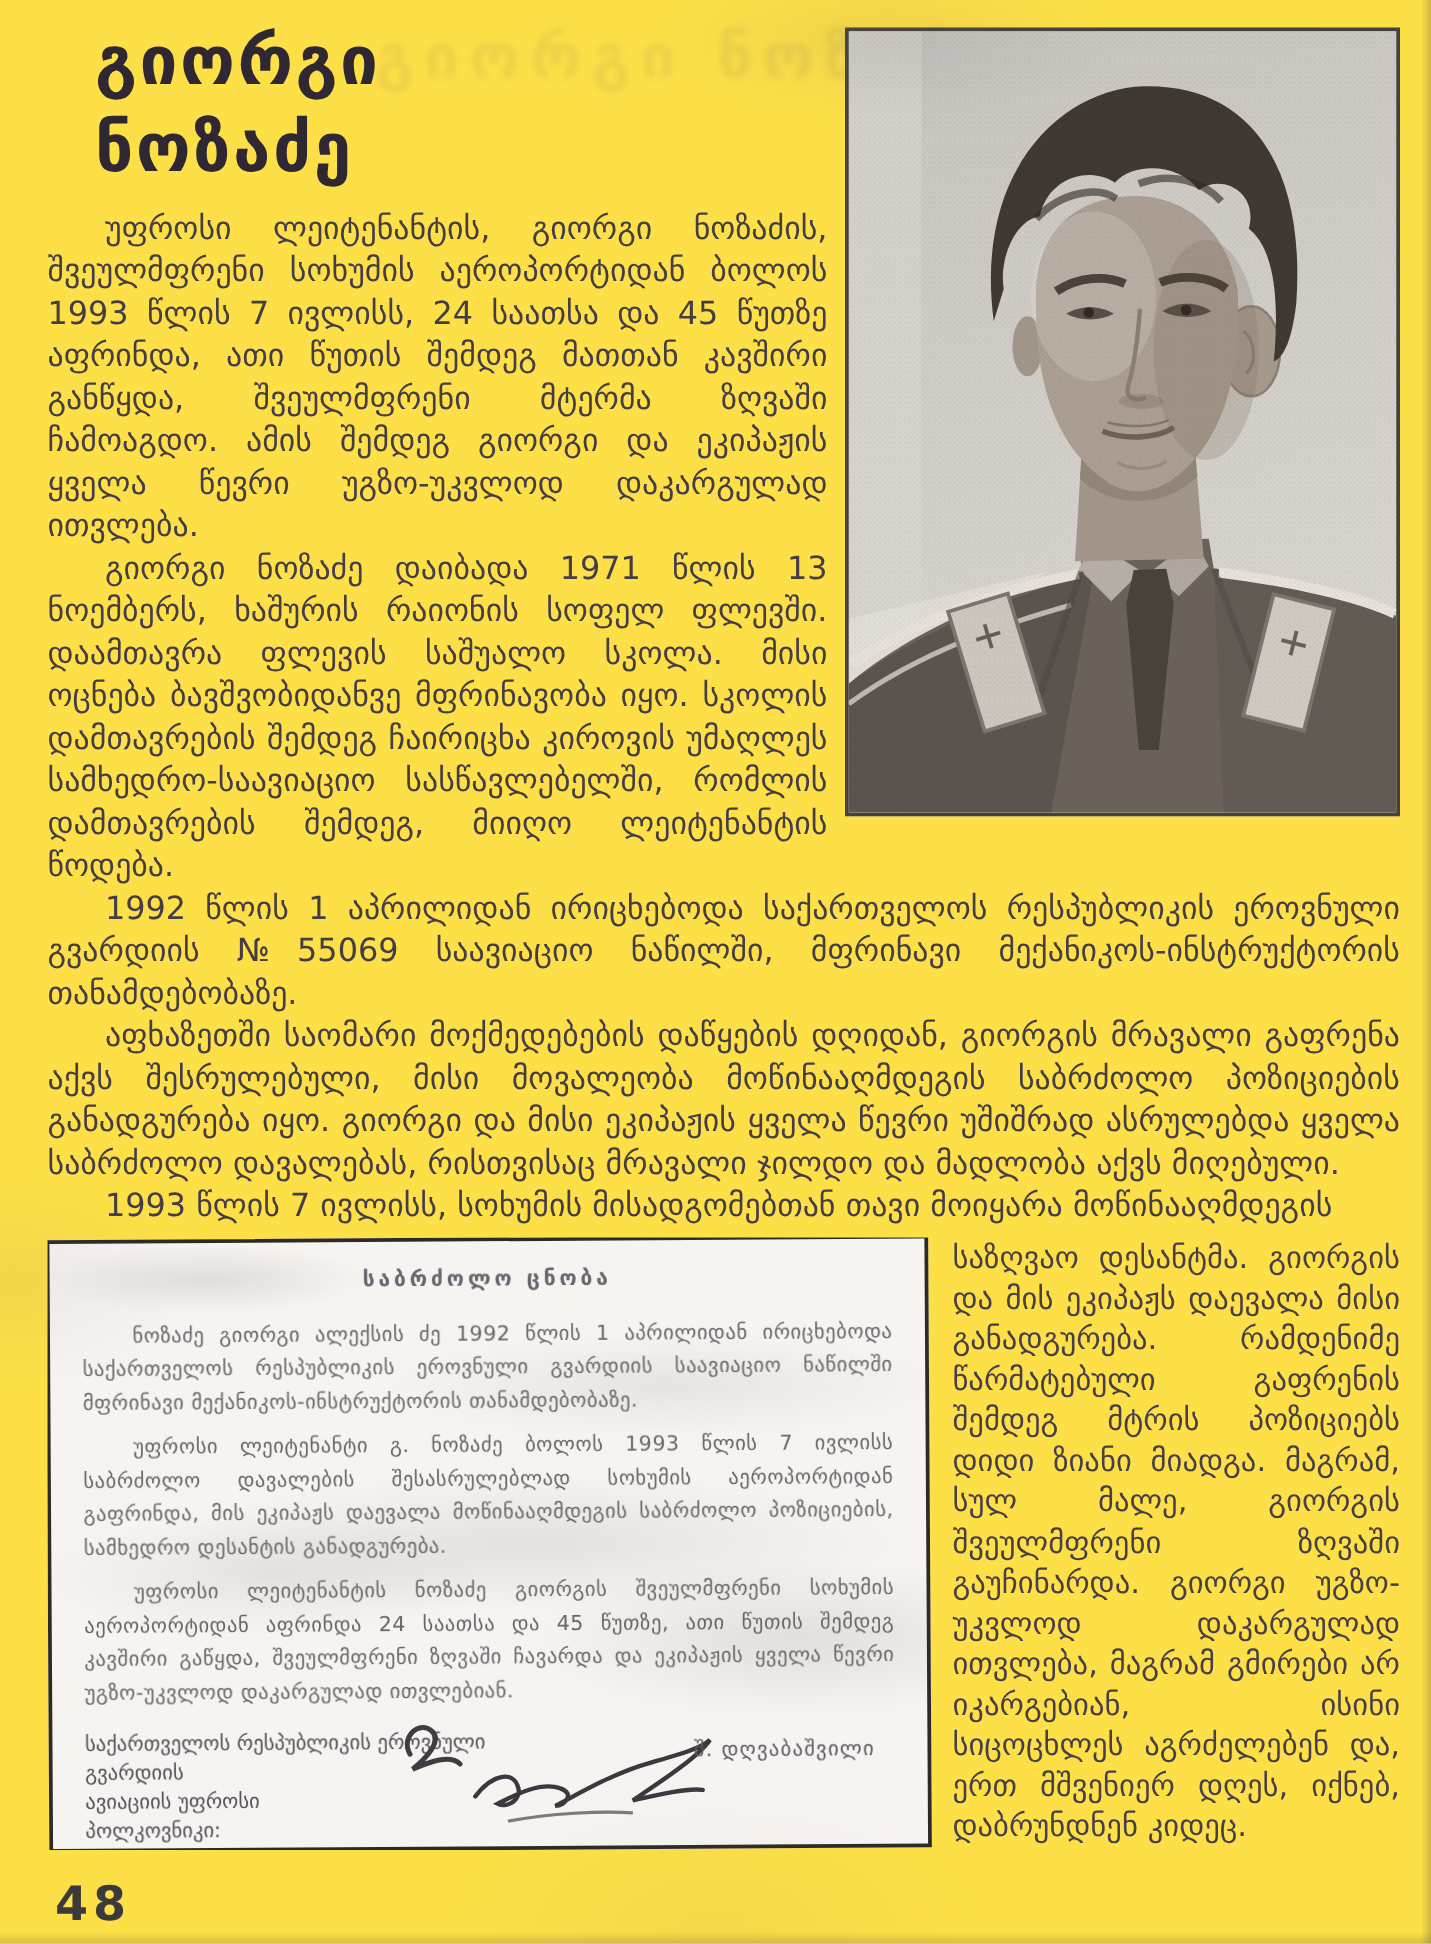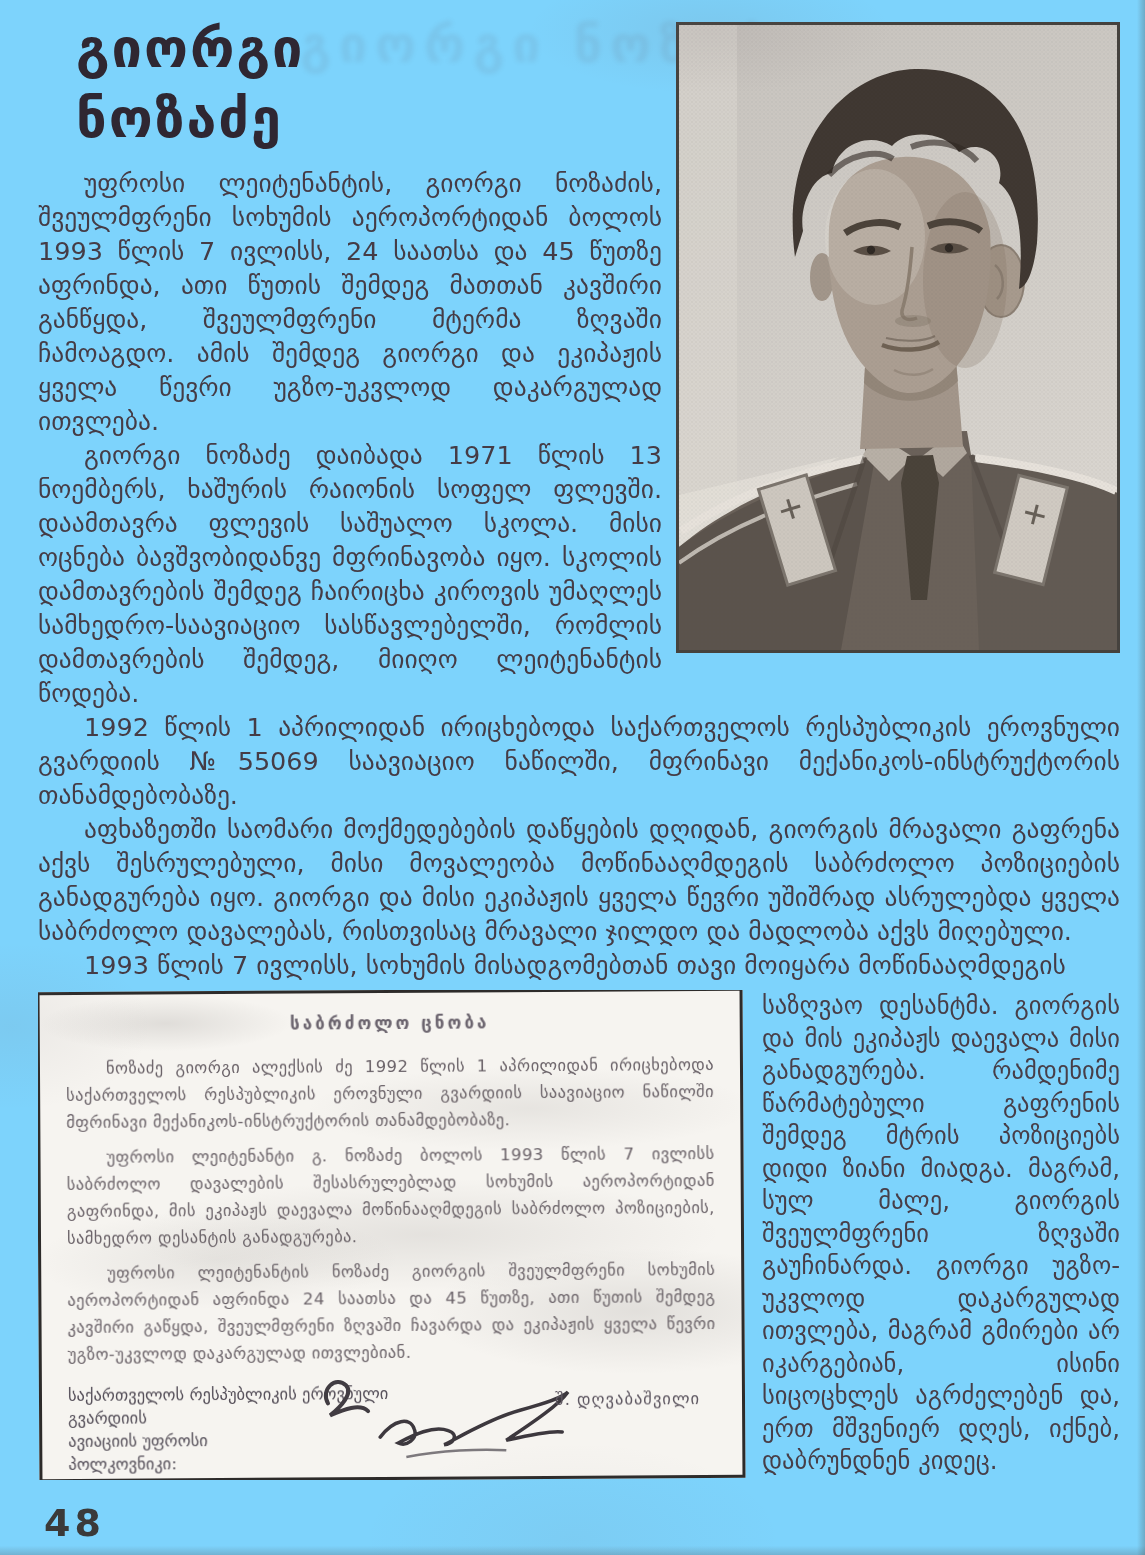--- a/index.html
+++ b/index.html
@@ -1,18 +1,18 @@
 <!DOCTYPE html>
 <html><head>
 <meta charset="utf-8">
 <style>
   html,body{margin:0;padding:0;background:#d8d5d1;}
   .page{
     position:relative;width:1145px;height:1555px;margin:0 auto;
-    background:#7dd3fc;overflow:hidden;
+    background:#fde047;overflow:hidden;
     font-family:"DejaVu Sans",sans-serif;color:#453c46;
   }
   
   .page::before{
     content:"";position:absolute;inset:0;pointer-events:none;z-index:5;
     background:
       radial-gradient(260px 90px at 62% 2%, rgba(110,100,105,.10), transparent 70%),
       radial-gradient(200px 120px at 1% 66%, rgba(110,100,105,.08), transparent 70%),
       radial-gradient(300px 140px at 50% 99%, rgba(110,100,105,.06), transparent 70%),
       linear-gradient(to right, transparent 99.3%, rgba(70,65,60,.28)),

